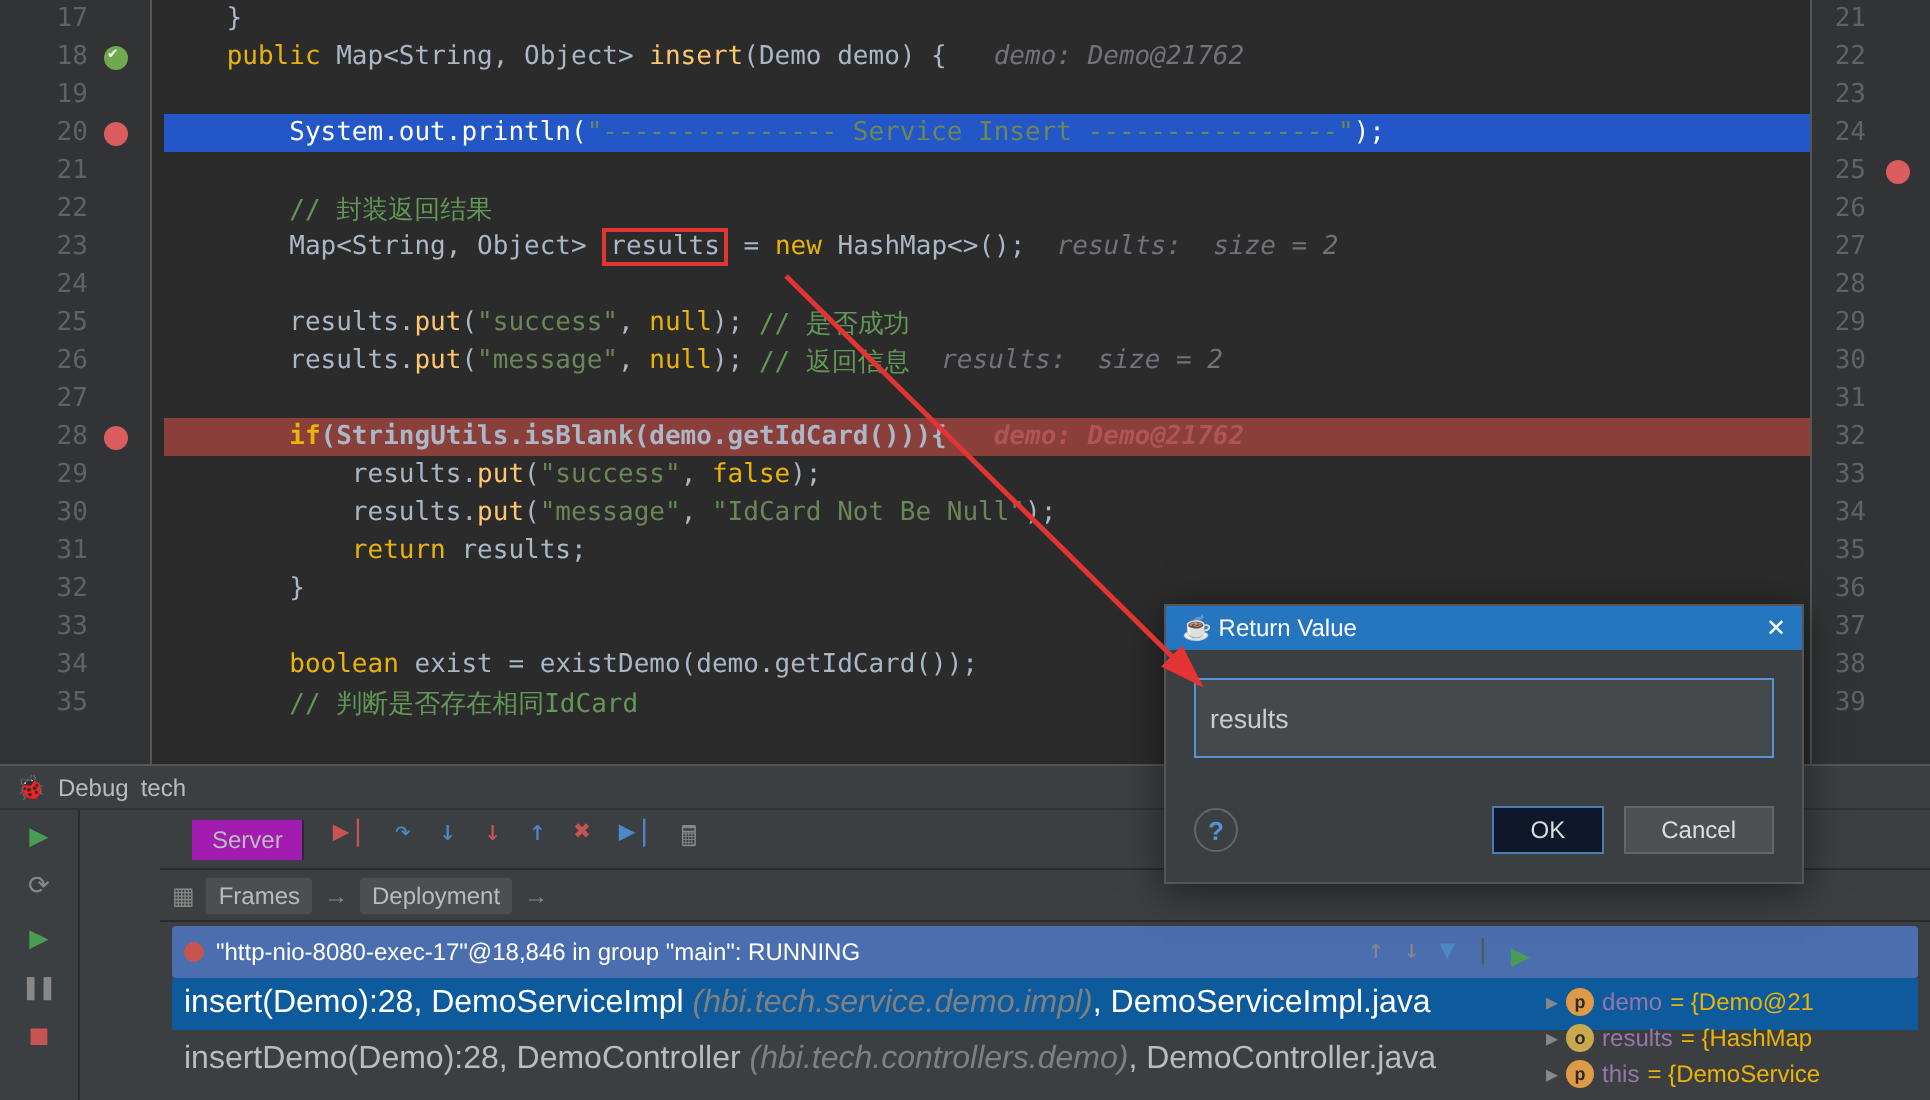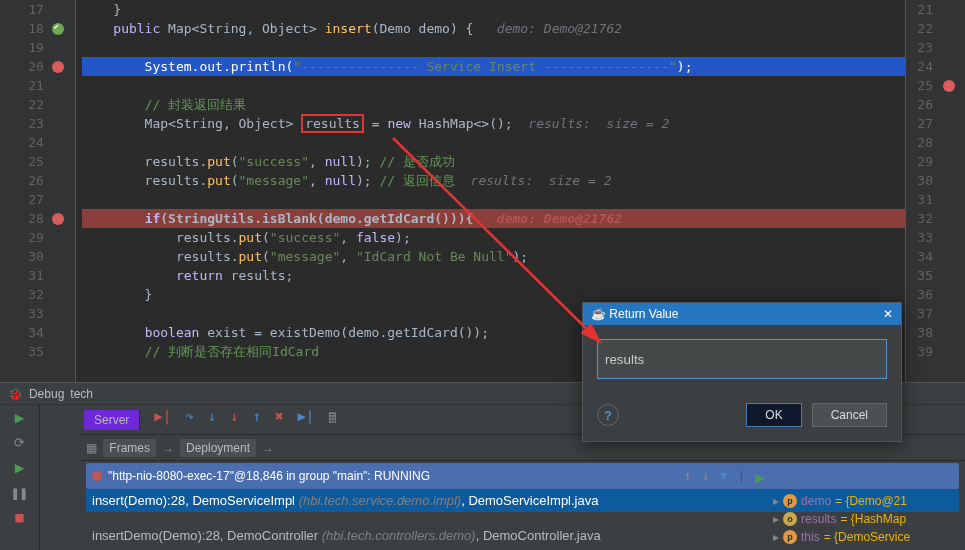--- a/index.html
+++ b/index.html
@@ -28,21 +28,21 @@
   .bp-check { width:12px;height:12px;border-radius:50%;background:#6fa84f;display:inline-block;position:relative;}
   .bp-check::after{content:"✔";color:#fff;font-size:8px;position:absolute;left:2px;top:-1px;}
   .code {
     flex: 1;
     position: relative;
     padding-left: 6px;
   }
   .code .row { height: 19px; white-space: pre; display:flex; align-items:center;}
   .hl-blue { background:#2356c6; color:#fff;}
   .hl-red { background:#8b3f3a;font-weight:bold; }
-  .kw { color:#c4b5fd; }
+  .kw { color:#eab308; }
   .str { color:#6a8759; }
   .cm-cn { color:#629755; font-style: normal;}
   .typ { color:#a9b7c6; }
   .mth { color:#ffc66d; }
   .inl { color:#72737a; font-style: italic;}
   .inl-red { color:#b05555; font-style: italic;}
   .box-red { border: 2px solid #e33434; padding: 0 2px;}
   .right-gutter {
     width: 60px;
     background:#313335;
@@ -57,28 +57,28 @@
     background:#3c3f41;
     border-top:1px solid #555;
     color:#bbb;
   }
   .dbg-title { height:22px; padding:3px 8px; font-family:sans-serif; font-size:12px; color:#bbb; display:flex; align-items:center; gap:6px; border-bottom:1px solid #323232;}
   .bug-icon{color:#c3951b;}
   .dbg-tools {
     height:30px; display:flex; align-items:center; border-bottom:1px solid #2b2b2b;
   }
   .left-col { width:40px; display:flex; flex-direction:column; align-items:center; padding-top:3px; gap:8px; float:left; height:145px; border-right:1px solid #2b2b2b;}
-  .tab { background:#6d28d9; padding:3px 10px; font-family:sans-serif; font-size:12px; border-right:1px solid #2b2b2b; margin-left:4px;}
+  .tab { background:#a21caf; padding:3px 10px; font-family:sans-serif; font-size:12px; border-right:1px solid #2b2b2b; margin-left:16px;}
   .step-icons { display:flex; gap:14px; margin-left:14px; color:#aaa; font-size:14px;}
   .step-icons span { cursor:pointer;}
   .frames-bar{ height:26px; display:flex; align-items:center; gap:6px; padding-left:6px; font-family:sans-serif; font-size:12px; border-bottom:1px solid #2b2b2b;}
   .frames-bar .btn{ background:#4b4f51; padding:2px 6px; border-radius:2px;}
   .thread { height:26px; background:#4b6eaf; color:#fff; display:flex; align-items:center; padding-left:6px; font-family:sans-serif; font-size:12px; margin:2px 6px 0 6px; border-radius:2px;}
   .thread .red-dot{ width:10px;height:10px;background:#c75450;border-radius:50%;margin-right:6px;}
-  .stack { display:flex; flex-direction:column; gap:12px; margin:0 6px; font-family:sans-serif; font-size:13px;}
+  .stack { display:flex; flex-direction:column; gap:2px; margin:0 6px; font-family:sans-serif; font-size:16px;}
   .stack .frame{ padding:4px 6px;}
   .stack .frame.sel{ background:#0d5a9c; color:#fff;}
   .stack .pkg{ color:#808080; font-style:italic;}
   .vars {
     position:absolute; right:4px; bottom:4px; width:190px;
   }
   .vars .vrow{ font-family:sans-serif; font-size:12px; padding:2px 2px; display:flex; align-items:center; gap:4px;}
   .vicon{ width:14px;height:14px;border-radius:50%; display:inline-flex;align-items:center;justify-content:center;font-size:9px;color:#2b2b2b;font-weight:bold;}
   .vi-p{background:#e09944;} .vi-o{background:#c9a84e;}
   .vname{ color:#9876aa;}

